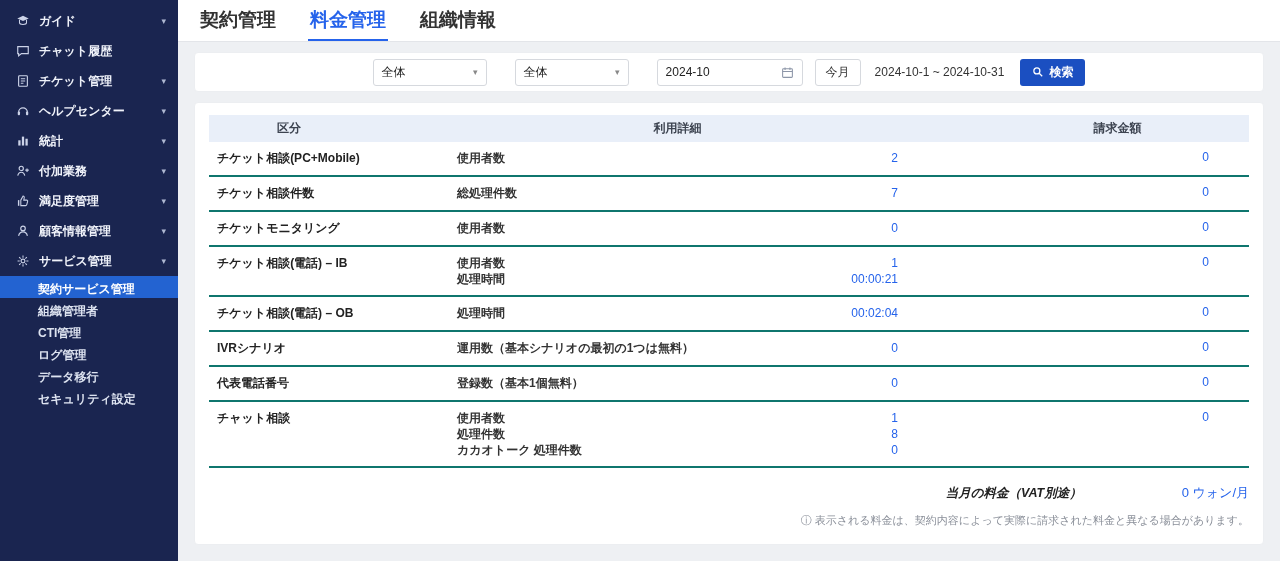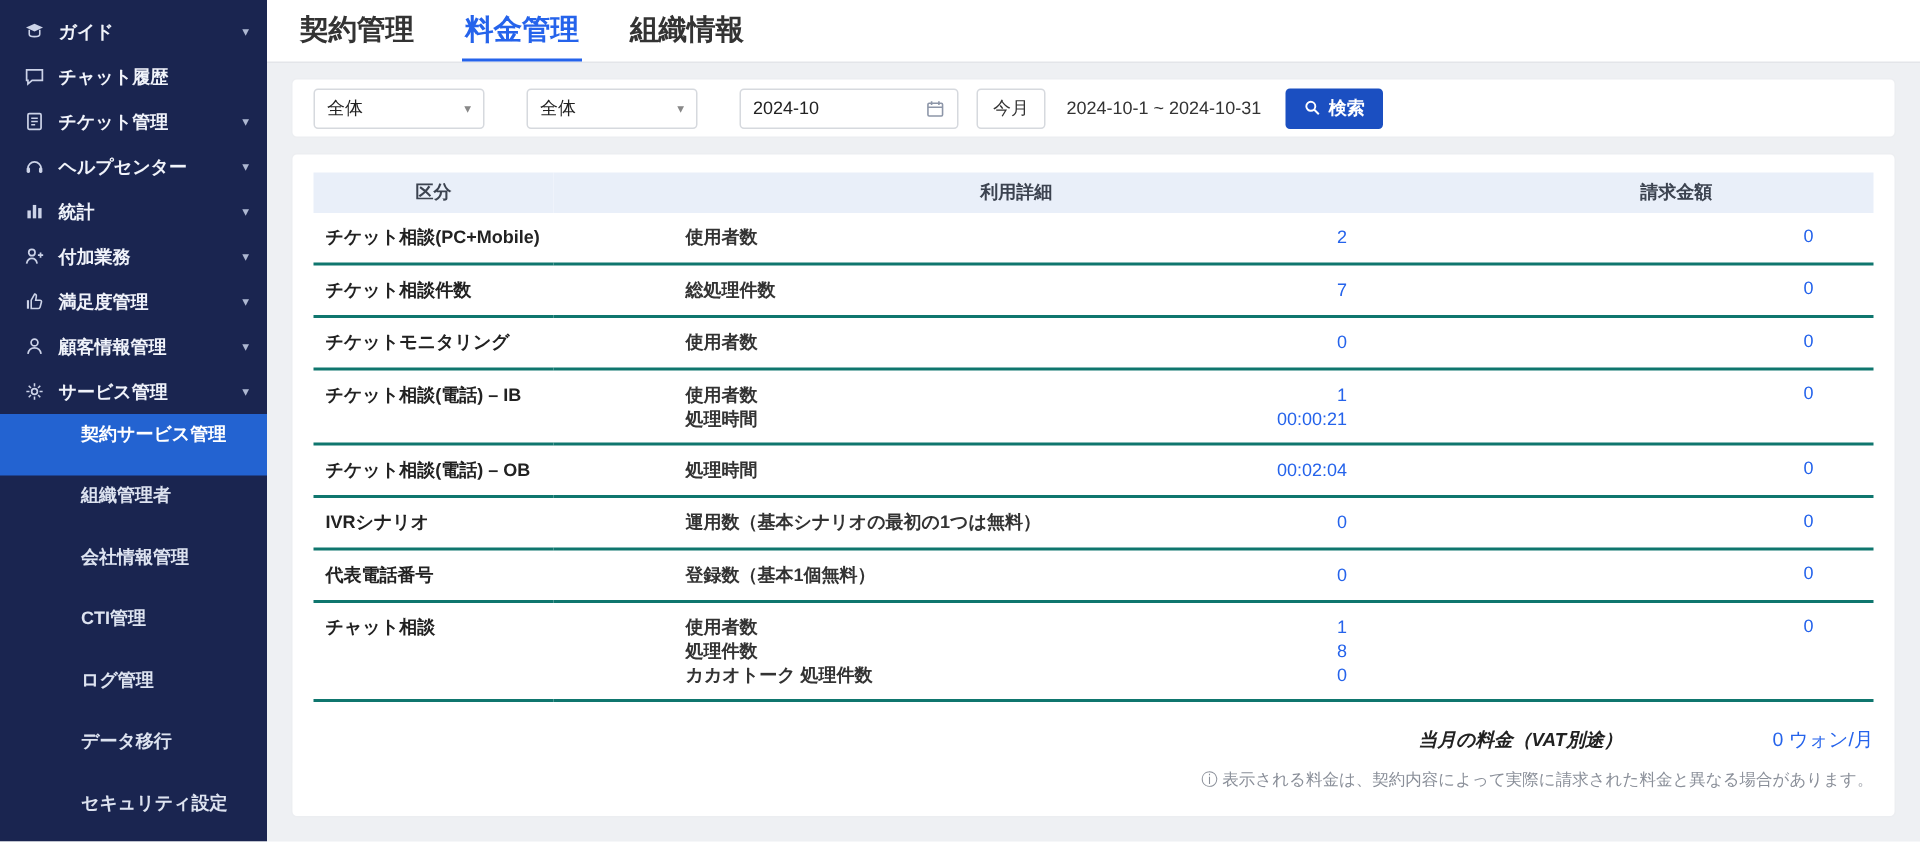--- a/index.html
+++ b/index.html
@@ -24,22 +24,22 @@
     display: flex; align-items: center;
     height: 30px; padding: 0 12px 0 14px;
     font-size: 12px; font-weight: 700; color: #f0f3fa;
     cursor: pointer; white-space: nowrap;
   }
   .s-icon { width: 17px; height: 16px; margin-right: 8px; display: inline-flex; align-items: center; justify-content: center; }
   .s-icon svg { width: 14px; height: 14px; }
   .s-label { flex: 1; }
   .s-chev { font-size: 9px; color: #aeb8d2; }
   .side-subitem {
-    height: 41px; line-height: 27px;
-    padding-left: 54px; font-size: 12px; font-weight: 700;
+    height: 22px; line-height: 27px;
+    padding-left: 38px; font-size: 12px; font-weight: 700;
     color: #dde3f0; cursor: pointer; white-space: nowrap;
   }
   .side-subitem.active { background: #2363d1; color: #fff; }
 
   
   .main { flex: 1; display: flex; flex-direction: column; min-width: 0; }
 
   .tabbar {
     background: #fff; border-bottom: 1px solid #e3e5e9;
     display: flex; align-items: stretch; gap: 30px;
@@ -50,21 +50,21 @@
     font-size: 19px; font-weight: 700; color: #333;
     border-bottom: 2px solid transparent; cursor: pointer; padding: 16px 2px;
   }
   .tab.active { color: #2563eb; border-bottom-color: #2563eb; }
 
   
   .filter-card {
     background: #fff; margin: 10px 16px 0 16px; padding: 6px 14px;
     border-radius: 4px; border: 1px solid #eceef1;
     display: flex; align-items: center; gap: 12px;
-    height: 40px; flex-shrink: 0;
+    height: 40px; flex-shrink: 0; justify-content: center;
   }
   .select {
     width: 114px; height: 27px; border: 1px solid #d6d9de; border-radius: 3px;
     display: flex; align-items: center; padding: 0 8px; gap: 6px;
     background: #fff; cursor: pointer;
   }
   .select .sel-val { flex: 1; }
   .select .chev { font-size: 9px; color: #888; }
   .select.second { margin-left: 16px; }
   .date-input {
@@ -216,21 +216,20 @@
             <svg viewBox="0 0 16 16">
               <circle cx="8" cy="8" r="2.2" fill="none" stroke="#ccd3e8" stroke-width="1.3"></circle>
               <path d="M8 1.8v2.4M8 11.8v2.4M1.8 8h2.4M11.8 8h2.4M3.6 3.6l1.7 1.7M10.7 10.7l1.7 1.7M12.4 3.6l-1.7 1.7M5.3 10.7l-1.7 1.7" stroke="#ccd3e8" stroke-width="1.2"></path>
             </svg>
           </span>
           <span class="s-label">サービス管理</span>
           <span class="s-chev">▾</span>
         </div>
         <div class="side-subitem active">契約サービス管理</div>
         <div class="side-subitem">組織管理者</div>
-        <div class="side-subitem">会社情報管理</div>
         <div class="side-subitem">CTI管理</div>
         <div class="side-subitem">ログ管理</div>
         <div class="side-subitem">データ移行</div>
         <div class="side-subitem">セキュリティ設定</div>
       </nav>
   </aside>
 
   <main class="main">
 
     <header class="tabbar">

